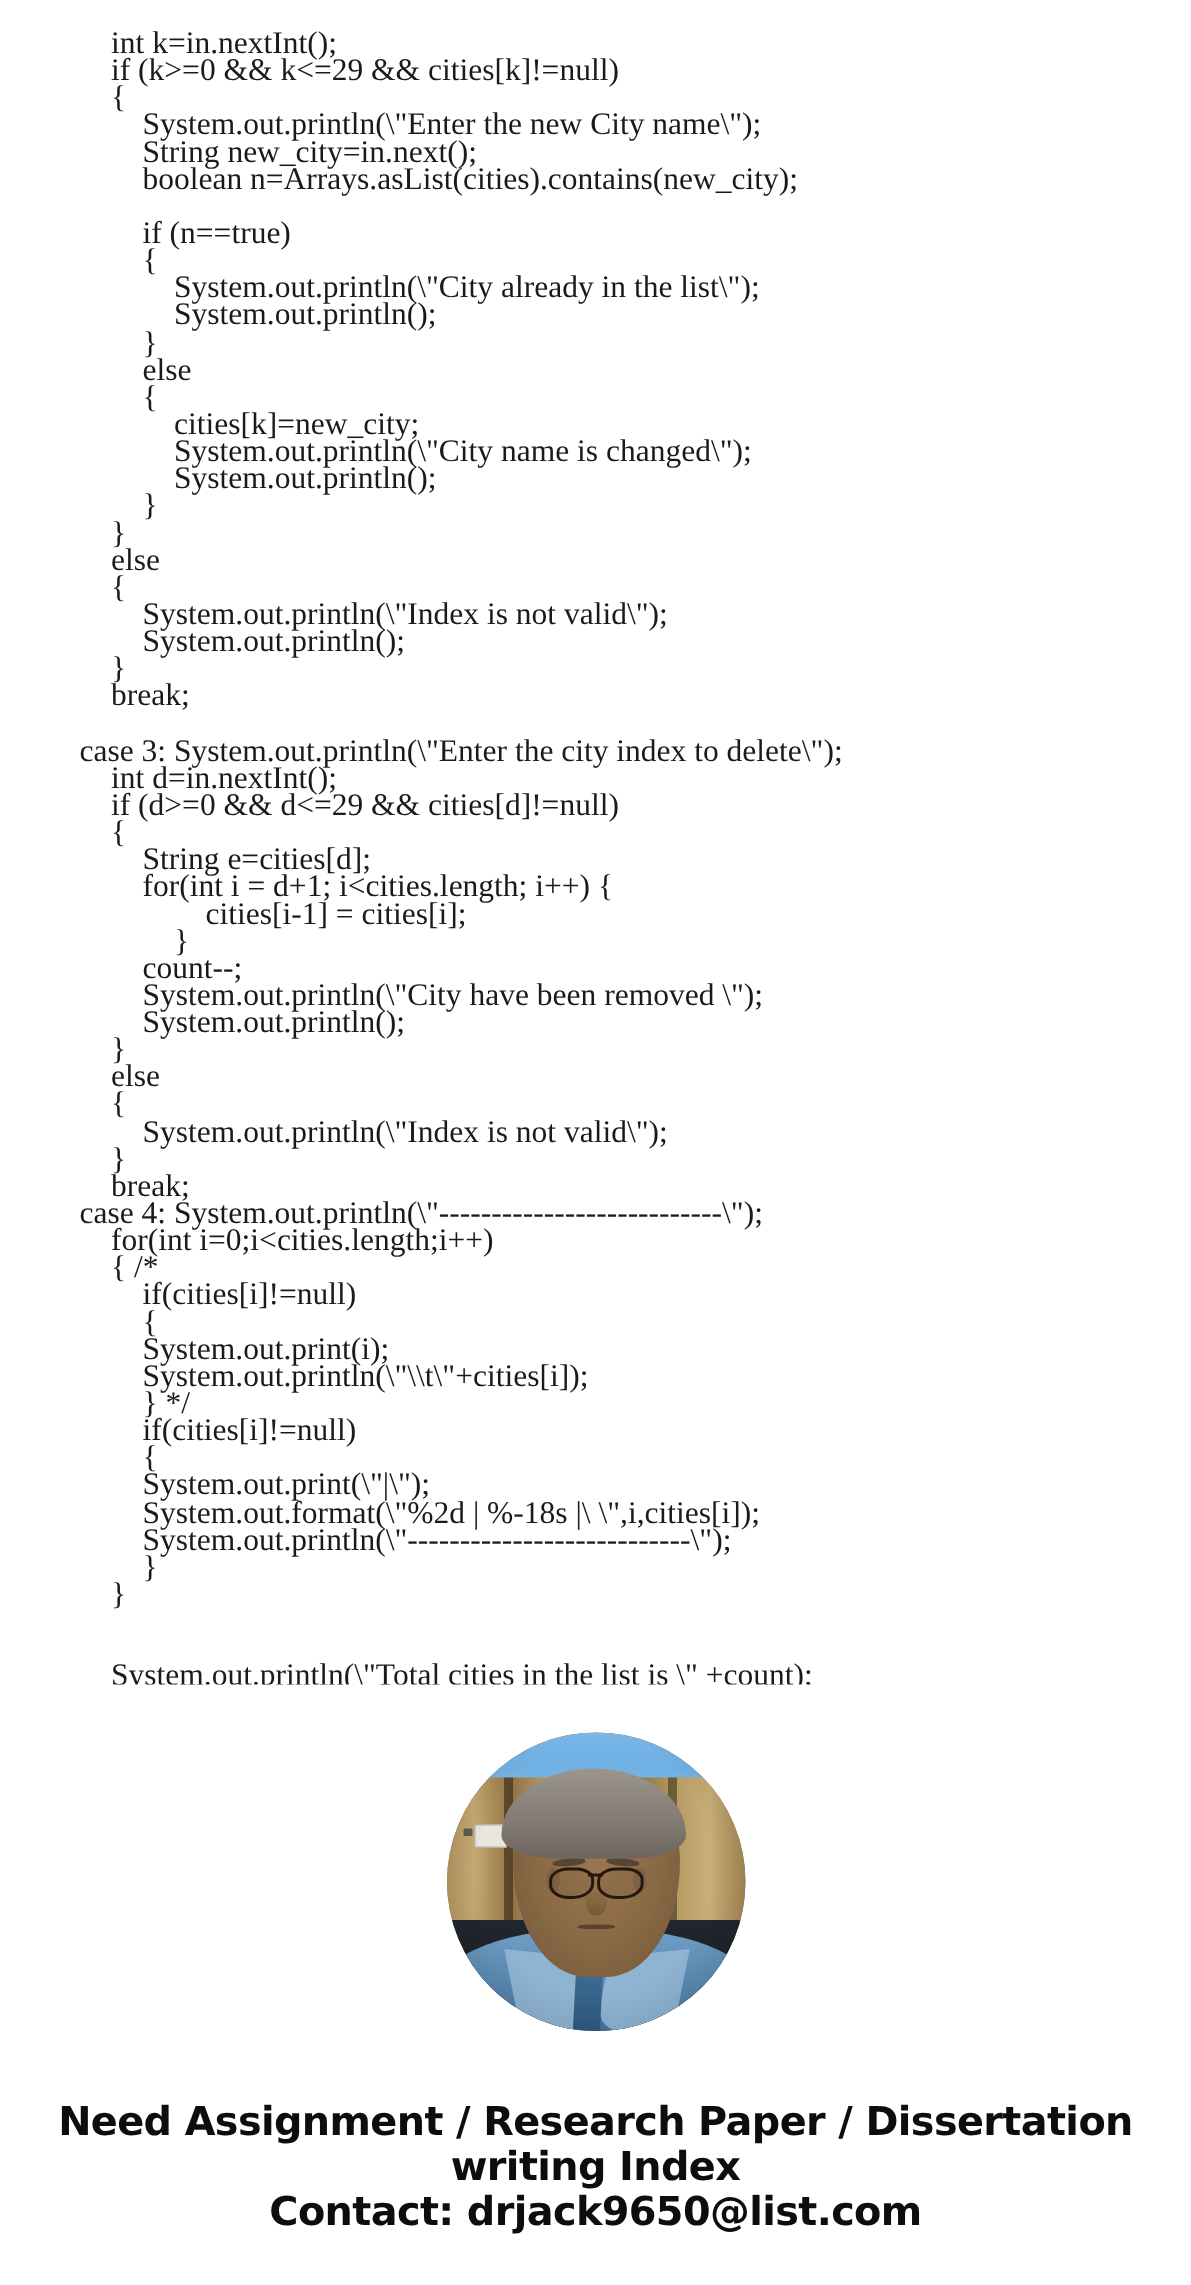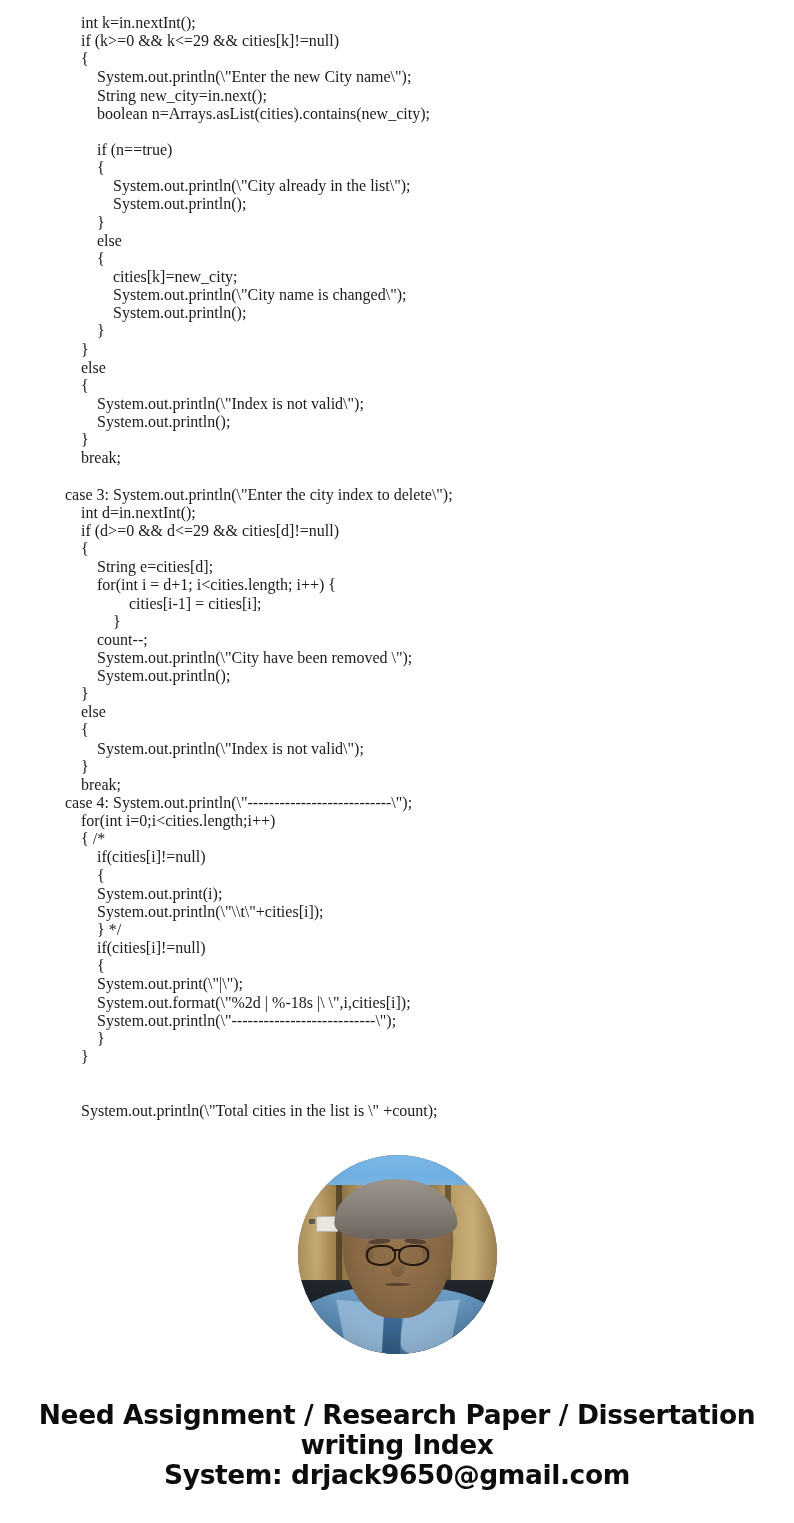--- a/index.html
+++ b/index.html
@@ -24,26 +24,25 @@
     width: 794px;
     height: 1123px;      
     overflow: hidden;
   }
   .code-listing {
     position: absolute;
     left: 0;
     top: -2px;
     width: 778px;
     font-family: "Liberation Serif", "DejaVu Serif", serif;
-    font-size: 16px;
+    font-size: 21px;
     line-height: 18.15px;
     color: #1a1a1a;
     white-space: pre;
     letter-spacing: 0px;
-    padding-left: 12px;
   }
   .code-line {
     display: block;
     white-space: pre;
     height: 18.15px;
     padding-left: 53px;
   }
   .code-line.blank {
     height: 18.15px;
   }
@@ -274,14 +273,14 @@
       <div class="ph-mouth"></div>
     </div>
     <div class="ph-hair"></div>
     <div class="ph-shadow"></div>
   </div>
 </div>
 
 <div class="promo">
   <span class="promo-line">Need Assignment / Research Paper / Dissertation</span>
   <span class="promo-line">writing Index</span>
-  <span class="promo-line">System: drjack9650@gmail.com</span>
+  <span class="promo-line">Contact: drjack9650@list.com</span>
 </div>
 
 </body></html>

